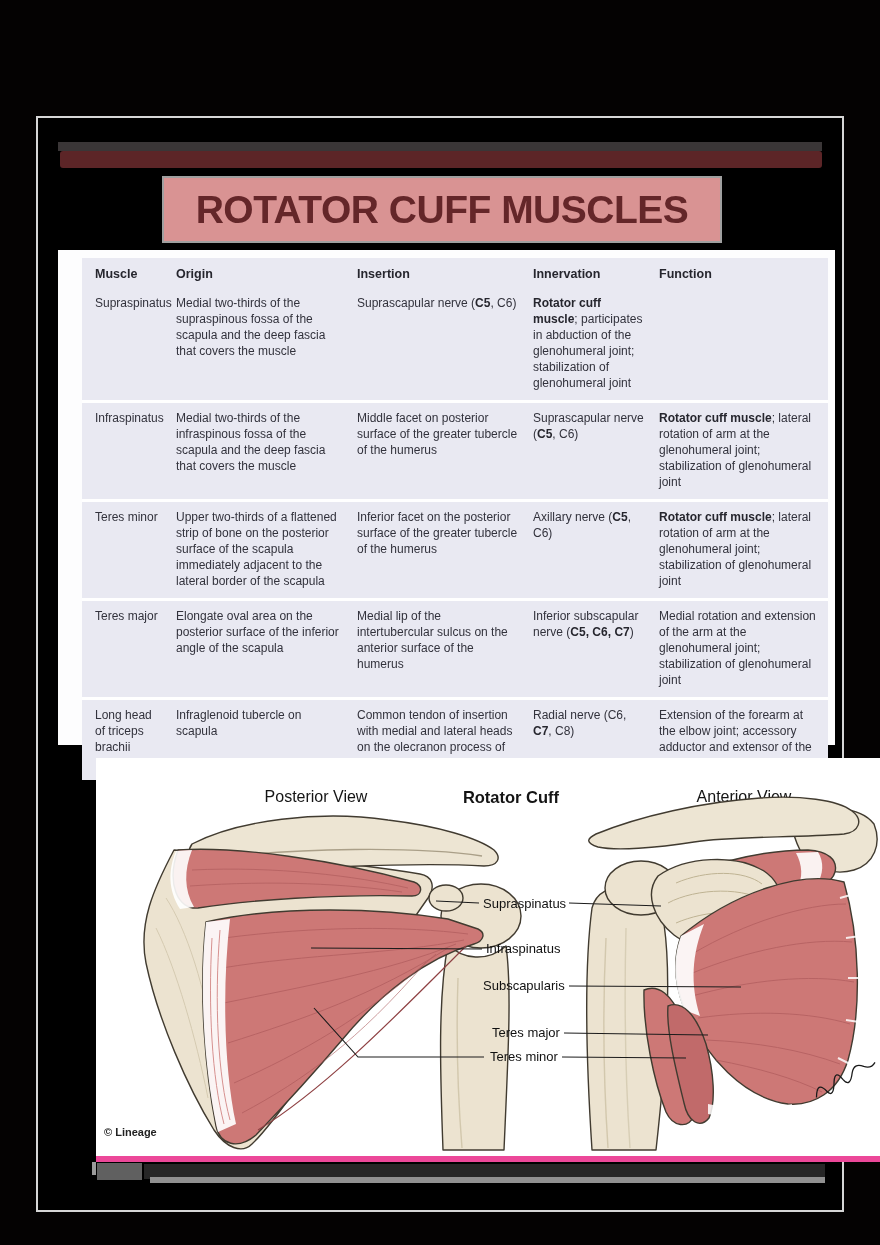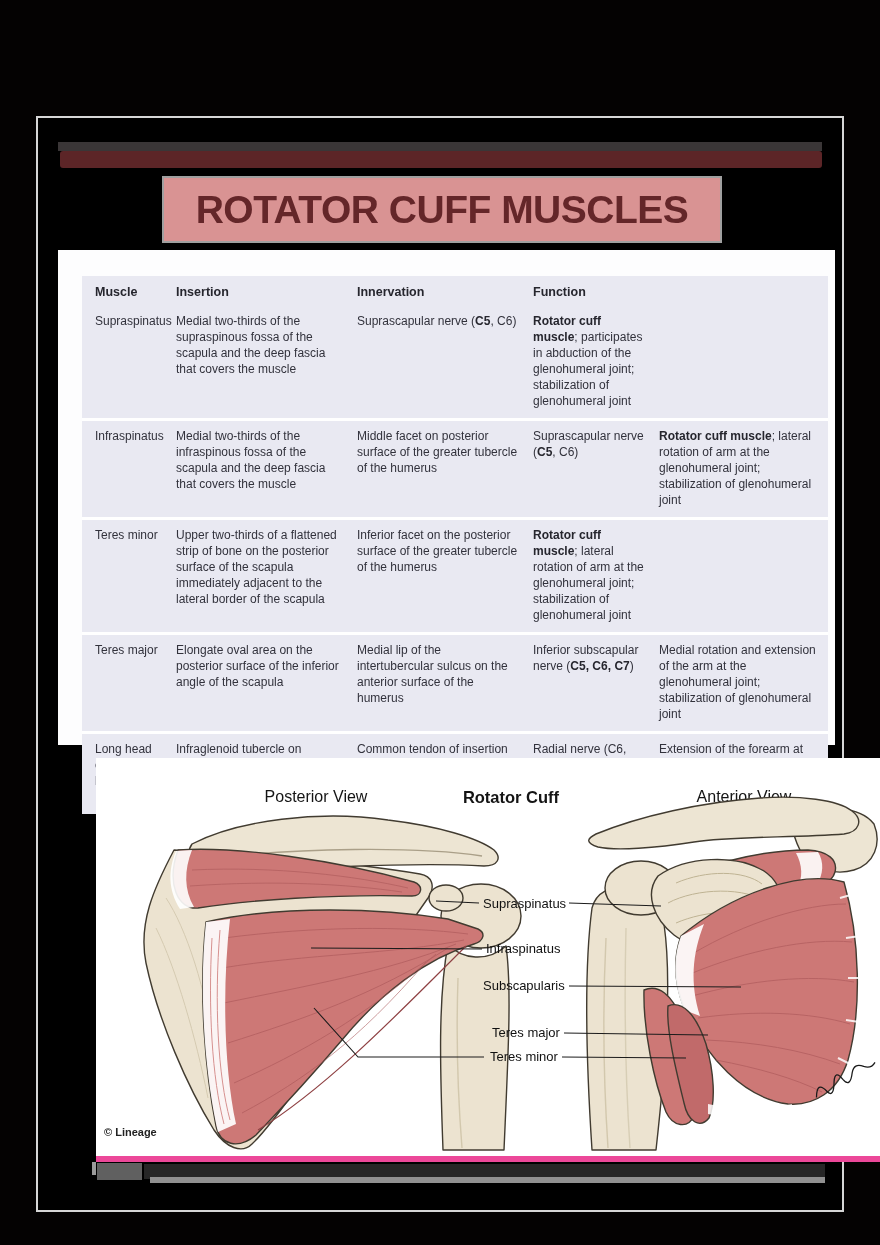--- a/index.html
+++ b/index.html
@@ -19,21 +19,21 @@
   .title-box{
     position:absolute;left:162px;top:176px;width:556px;height:63px;
     background:#d99393;border:2px solid #a0a0a0;
     display:flex;align-items:center;justify-content:center;
   }
   .title-box span{
     font-size:39px;font-weight:800;letter-spacing:-0.5px;color:#642629;white-space:nowrap;
   }
   
   .table-panel{position:absolute;left:58px;top:250px;width:777px;height:495px;background:#fdfdfe;}
-  .mtable{position:absolute;left:24px;top:26px;width:746px;background:#e9e9f2;color:#32323c;}
+  .mtable{position:absolute;left:24px;top:8px;width:746px;background:#e9e9f2;color:#32323c;}
   .trow{display:grid;grid-template-columns:81px 181px 176px 126px 1fr;padding-left:13px;}
   .trow + .trow{border-top:3px solid #ffffff;}
   .tcell{font-size:12px;line-height:16px;padding:7px 12px 9px 0;}
   .thead .tcell{font-weight:700;font-size:12.5px;color:#26262e;padding:8px 12px 6px 0;}
   .tcell b{font-weight:700;color:#26262e;}
   
   .figure-panel{position:absolute;left:50px;top:758px;width:796px;height:398px;background:#ffffff;border-bottom:6px solid #ec4899;margin-left:46px;}
   .fig-title{position:absolute;top:30px;width:200px;text-align:center;font-size:16px;color:#141414;}
   .fig-title.posterior{left:120px;}
   .fig-title.center{left:315px;font-weight:700;font-size:16.5px;}
@@ -54,20 +54,21 @@
 <div class="maroon-bar"></div>
 
 <div class="title-box">
   <span>ROTATOR CUFF MUSCLES</span>
 </div>
 
 <div class="table-panel">
   <div class="mtable">
     <div class="trow thead">
       <div class="tcell">Muscle</div>
+      <div class="tcell">Origin</div>
       <div class="tcell">Insertion</div>
       <div class="tcell">Innervation</div>
       <div class="tcell">Function</div>
     </div>
     <div>
         <div class="trow">
           <div class="tcell"><span>Supraspinatus</span></div>
           <div class="tcell"><span>Medial two-thirds of the supraspinous fossa of the scapula and the deep fascia that covers the muscle</span></div>
           <div class="tcell"><span>Suprascapular nerve (</span><b>C5</b><span>, C6)</span></div>
           <div class="tcell"><b>Rotator cuff muscle</b><span>; participates in abduction of the glenohumeral joint; stabilization of glenohumeral joint</span></div>
@@ -76,20 +77,21 @@
           <div class="tcell"><span>Infraspinatus</span></div>
           <div class="tcell"><span>Medial two-thirds of the infraspinous fossa of the scapula and the deep fascia that covers the muscle</span></div>
           <div class="tcell"><span>Middle facet on posterior surface of the greater tubercle of the humerus</span></div>
           <div class="tcell"><span>Suprascapular nerve (</span><b>C5</b><span>, C6)</span></div>
           <div class="tcell"><b>Rotator cuff muscle</b><span>; lateral rotation of arm at the glenohumeral joint; stabilization of glenohumeral joint</span></div>
         </div>
         <div class="trow">
           <div class="tcell"><span>Teres minor</span></div>
           <div class="tcell"><span>Upper two-thirds of a flattened strip of bone on the posterior surface of the scapula immediately adjacent to the lateral border of the scapula</span></div>
           <div class="tcell"><span>Inferior facet on the posterior surface of the greater tubercle of the humerus</span></div>
+          <div class="tcell"><span>Axillary nerve (</span><b>C5</b><span>, C6)</span></div>
           <div class="tcell"><b>Rotator cuff muscle</b><span>; lateral rotation of arm at the glenohumeral joint; stabilization of glenohumeral joint</span></div>
         </div>
         <div class="trow">
           <div class="tcell"><span>Teres major</span></div>
           <div class="tcell"><span>Elongate oval area on the posterior surface of the inferior angle of the scapula</span></div>
           <div class="tcell"><span>Medial lip of the intertubercular sulcus on the anterior surface of the humerus</span></div>
           <div class="tcell"><span>Inferior subscapular nerve (</span><b>C5, C6, C7</b><span>)</span></div>
           <div class="tcell"><span>Medial rotation and extension of the arm at the glenohumeral joint; stabilization of glenohumeral joint</span></div>
         </div>
         <div class="trow">

